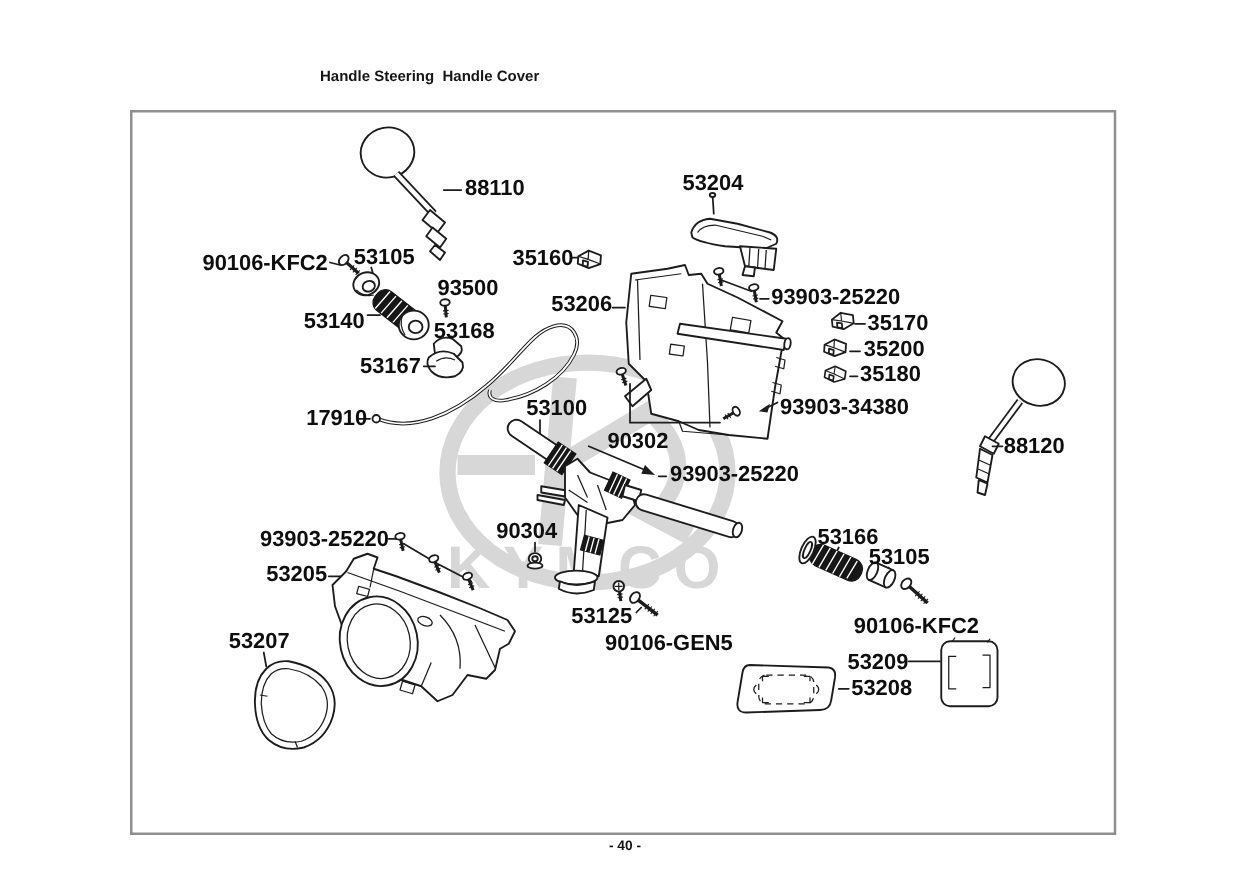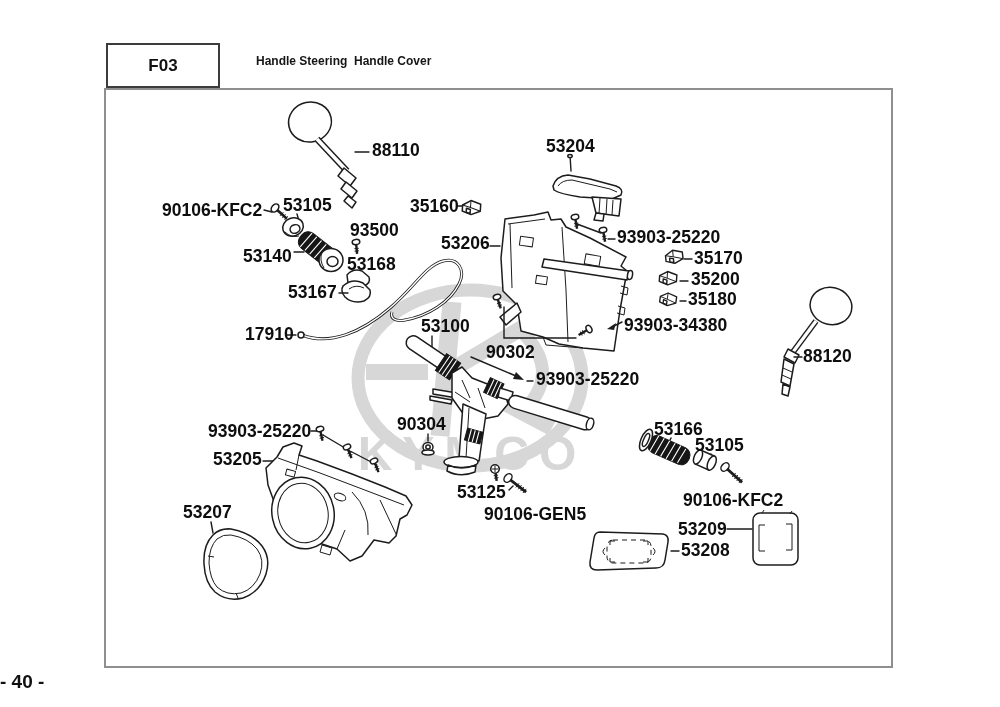--- a/index.html
+++ b/index.html
@@ -6,43 +6,40 @@
   .page{position:relative;width:1000px;height:707px;background:#ffffff;
         font-family:"Liberation Sans",sans-serif;overflow:hidden;}
   .f03-box{position:absolute;left:106px;top:43px;width:114px;height:45px;
         border:2px solid #3c3c3c;box-sizing:border-box;display:flex;
         align-items:center;justify-content:center;font-weight:700;
         font-size:17px;color:#111;}
   .main-box{position:absolute;left:104px;top:88px;width:789px;height:580px;
         border:2px solid #8f8f8f;box-sizing:border-box;}
   .page-title{position:absolute;left:256px;top:54px;font-weight:700;
         font-size:12px;color:#161616;white-space:pre;}
-  .page-num{position:absolute;left:0;top:671px;width:1000px;text-align:left;
-        font-weight:700;font-size:19px;color:#111;}
+  .page-num{position:absolute;left:0;top:671px;width:1000px;text-align:center;
+        font-weight:700;font-size:11px;color:#111;}
   svg.diagram{position:absolute;left:0;top:0;}
   svg .lbl{font-family:"Liberation Sans",sans-serif;font-weight:700;
         font-size:17.5px;fill:#0e0e0e;}
   svg .ln{stroke:#1c1c1c;fill:none;stroke-width:1.4;stroke-linecap:round;}
   svg .pt{fill:#ffffff;stroke:#1c1c1c;stroke-width:1.5;stroke-linejoin:round;}
   svg .thin{fill:none;stroke:#1c1c1c;stroke-width:1;stroke-linejoin:round;}
   svg .dk{fill:#161616;stroke:#161616;stroke-width:1;}
   svg .wl{stroke:#ffffff;stroke-width:1.1;fill:none;}
   svg .wm{stroke:#d7d7d7;fill:none;}
   svg .wmt{font-family:"Liberation Sans",sans-serif;font-weight:700;
         fill:#d7d7d7;font-size:48px;letter-spacing:10px;}
 </style>
 </head>
 <body>
 
 <div class="page">
 
   <div class="main-box"></div>
-  <div class="f03-box">
-    <span>F03</span>
-  </div>
   <div class="page-title">Handle Steering  Handle Cover</div>
   <div class="page-num">- 40 -</div>
 
   <svg class="diagram" width="1000" height="707" viewBox="0 0 1000 707">
 
     <defs>
       <g id="scr-s">
         <ellipse cx="0" cy="0" rx="2.6" ry="3.8" class="pt"></ellipse>
         <line x1="2.5" y1="0" x2="12" y2="0" stroke="#1c1c1c" stroke-width="2.4"></line>
         <line x1="6.5" y1="-2.2" x2="6.5" y2="2.2" stroke="#1c1c1c" stroke-width="0.9"></line>

